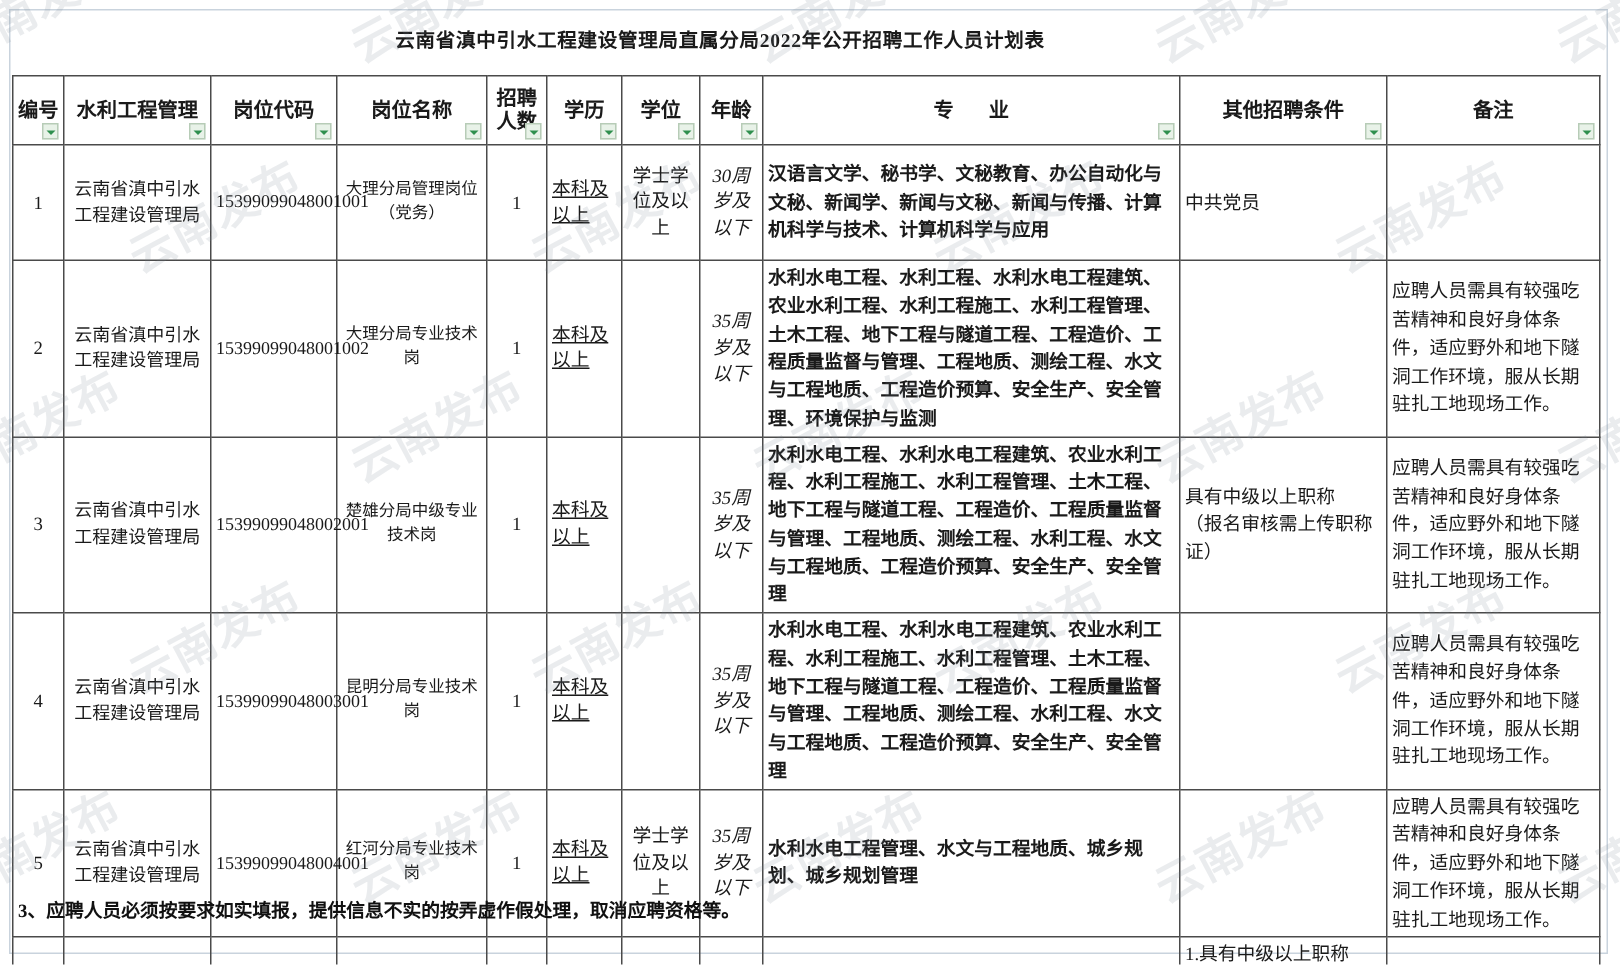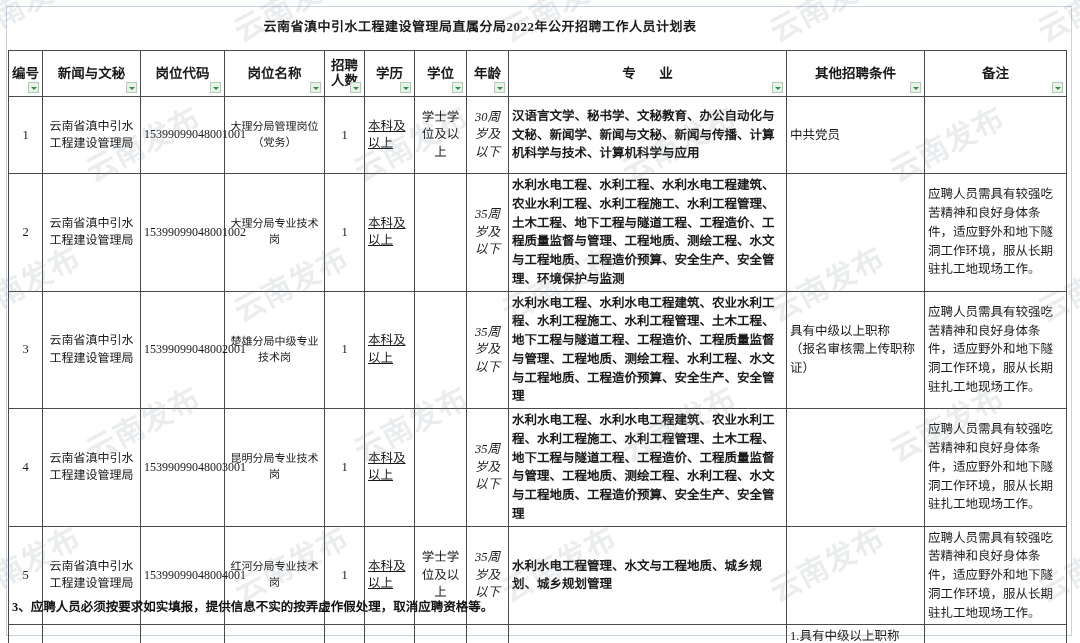--- a/index.html
+++ b/index.html
@@ -186,21 +186,21 @@
     <col style="width:50px">
     <col style="width:52px">
     <col style="width:42px">
     <col style="width:278px">
     <col style="width:138px">
     <col style="width:142px">
   </colgroup>
   <thead>
     <tr>
         <th><span class="hdr-wrap">编号</span><span class="filter-btn"></span></th>
-        <th><span class="hdr-wrap">新闻与文秘</span><span class="filter-btn"></span></th>
+        <th><span class="hdr-wrap">水利工程管理</span><span class="filter-btn"></span></th>
         <th><span class="hdr-wrap">岗位代码</span><span class="filter-btn"></span></th>
         <th><span class="hdr-wrap">岗位名称</span><span class="filter-btn"></span></th>
         <th><span class="hdr-wrap">招聘人数</span><span class="filter-btn"></span></th>
         <th><span class="hdr-wrap">学历</span><span class="filter-btn"></span></th>
         <th><span class="hdr-wrap">学位</span><span class="filter-btn"></span></th>
         <th><span class="hdr-wrap">年龄</span><span class="filter-btn"></span></th>
         <th><span class="hdr-wrap hdr-spaced">专  业</span><span class="filter-btn"></span></th>
         <th><span class="hdr-wrap">其他招聘条件</span><span class="filter-btn"></span></th>
         <th><span class="hdr-wrap">备注</span><span class="filter-btn"></span></th>
       </tr>

